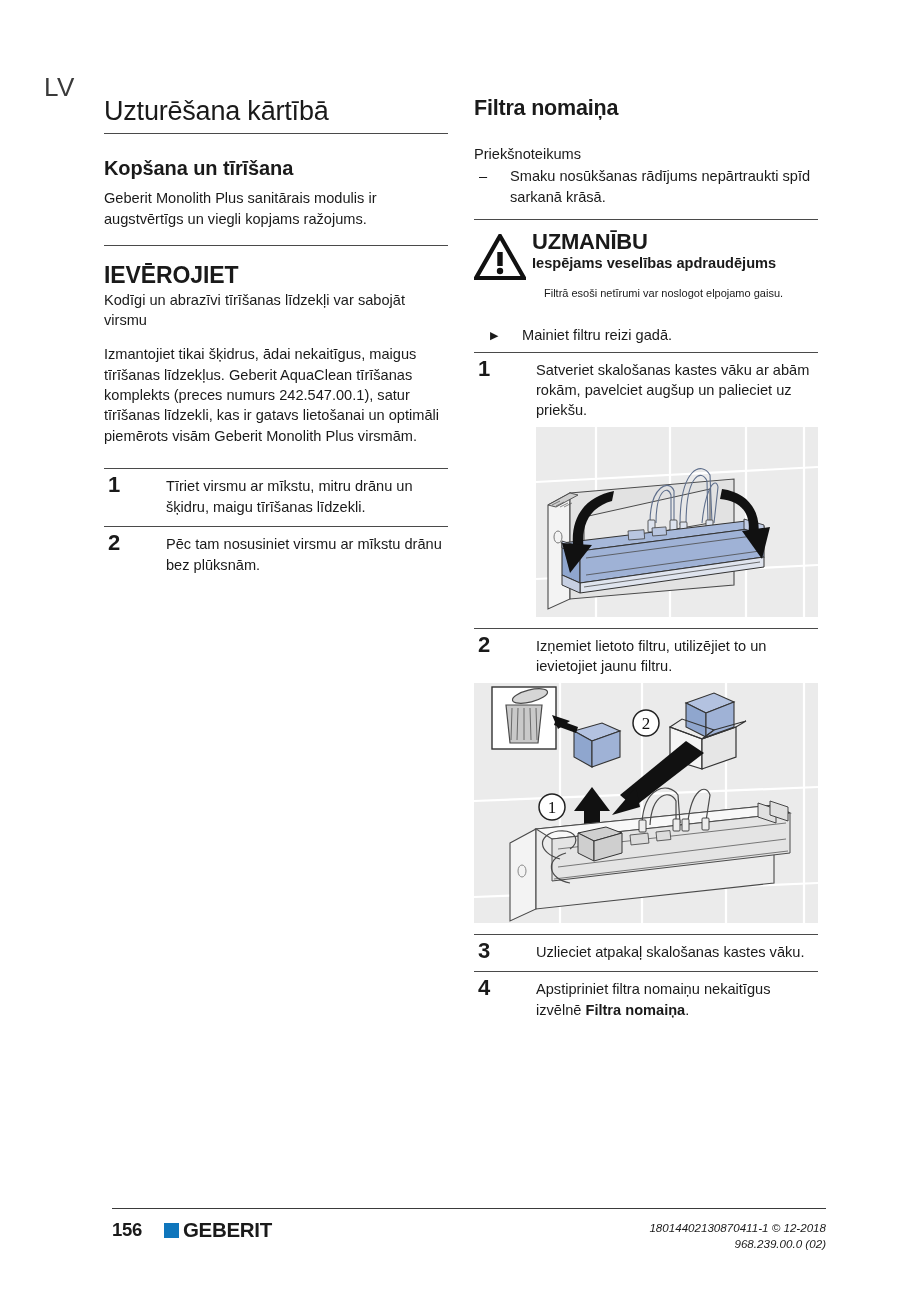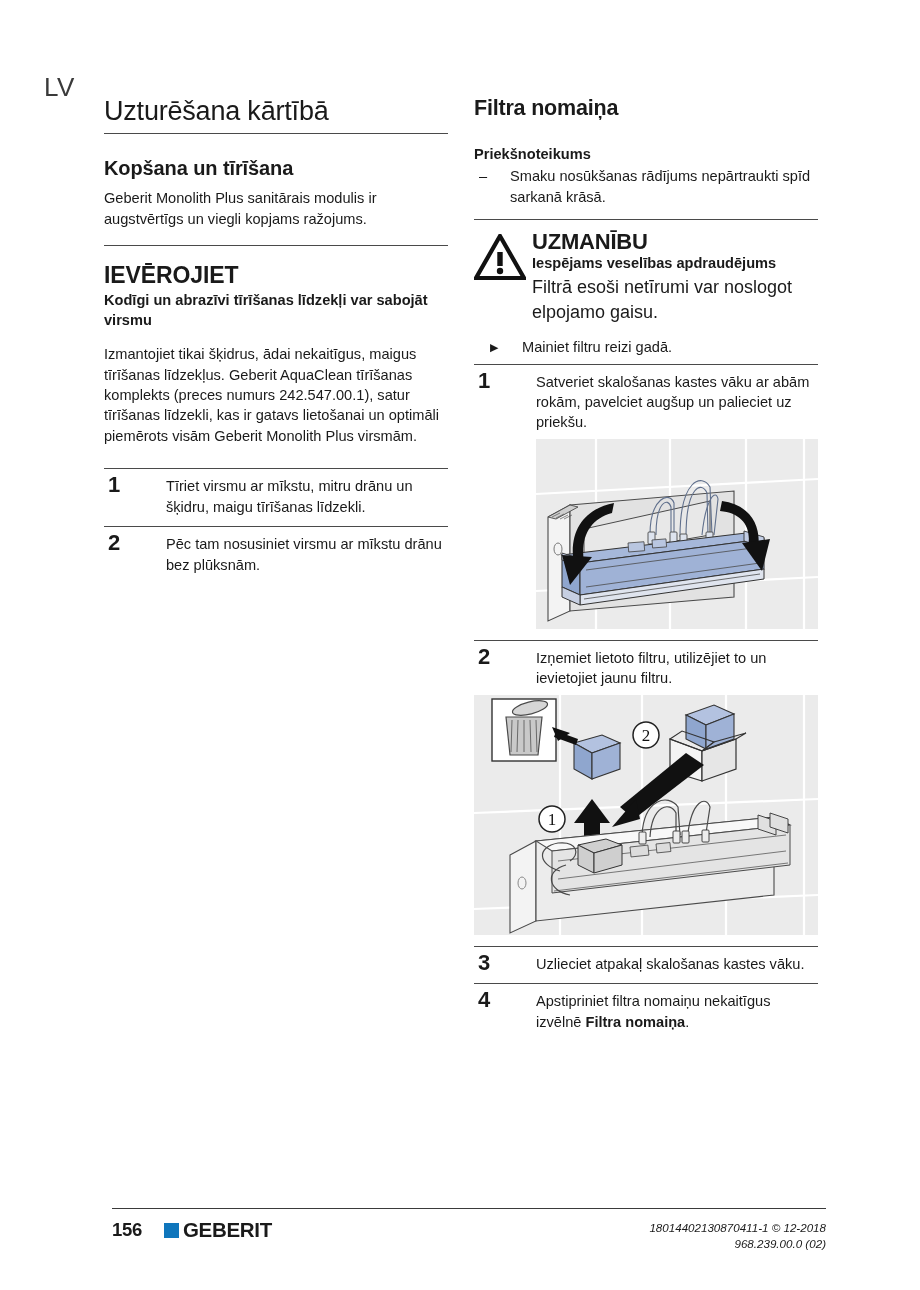--- a/index.html
+++ b/index.html
@@ -88,21 +88,21 @@
   }
 
   h3.notice-head {
     font-size: 23px;
     font-weight: bold;
     margin: 16px 0 2px 0;
     letter-spacing: -0.1px;
   }
   h4.sub-bold {
     font-size: 14.6px;
-    font-weight: bold;
+    font-weight: normal;
     line-height: 1.34;
     margin: 0 0 2px 0;
   }
 
   
   ul.tri, ul.dash {
     list-style: none;
     margin: 0 0 2px 0;
     padding: 0;
   }
@@ -181,23 +181,23 @@
     margin: 0 0 1px 0;
     letter-spacing: -0.2px;
   }
   .warn-sub {
     font-size: 14.6px;
     font-weight: bold;
     line-height: 1.34;
     margin: 0 0 1px 0;
   }
   .warn-text {
-    font-size: 18px;
+    font-size: 11px;
     line-height: 1.40;
-    margin: 0;
+    margin: 12px;
   }
   .warn-action {
     margin: 12px 0 6px 0;
   }
   .warn-action ul.tri > li { padding-left: 48px; }
   .warn-action ul.tri > li::before { left: 16px; }
 
   
   .figure {
     margin: 6px 0 2px 0;

